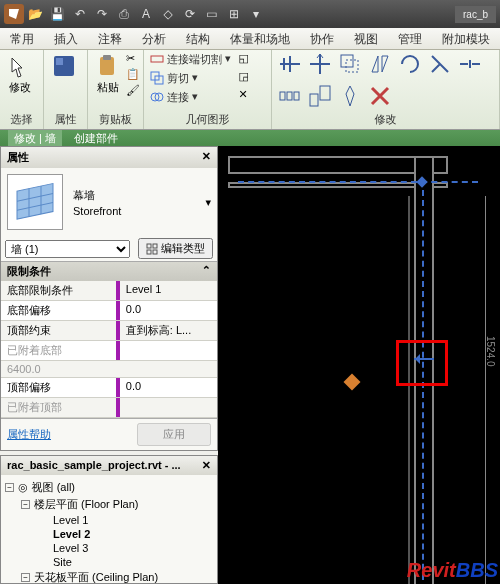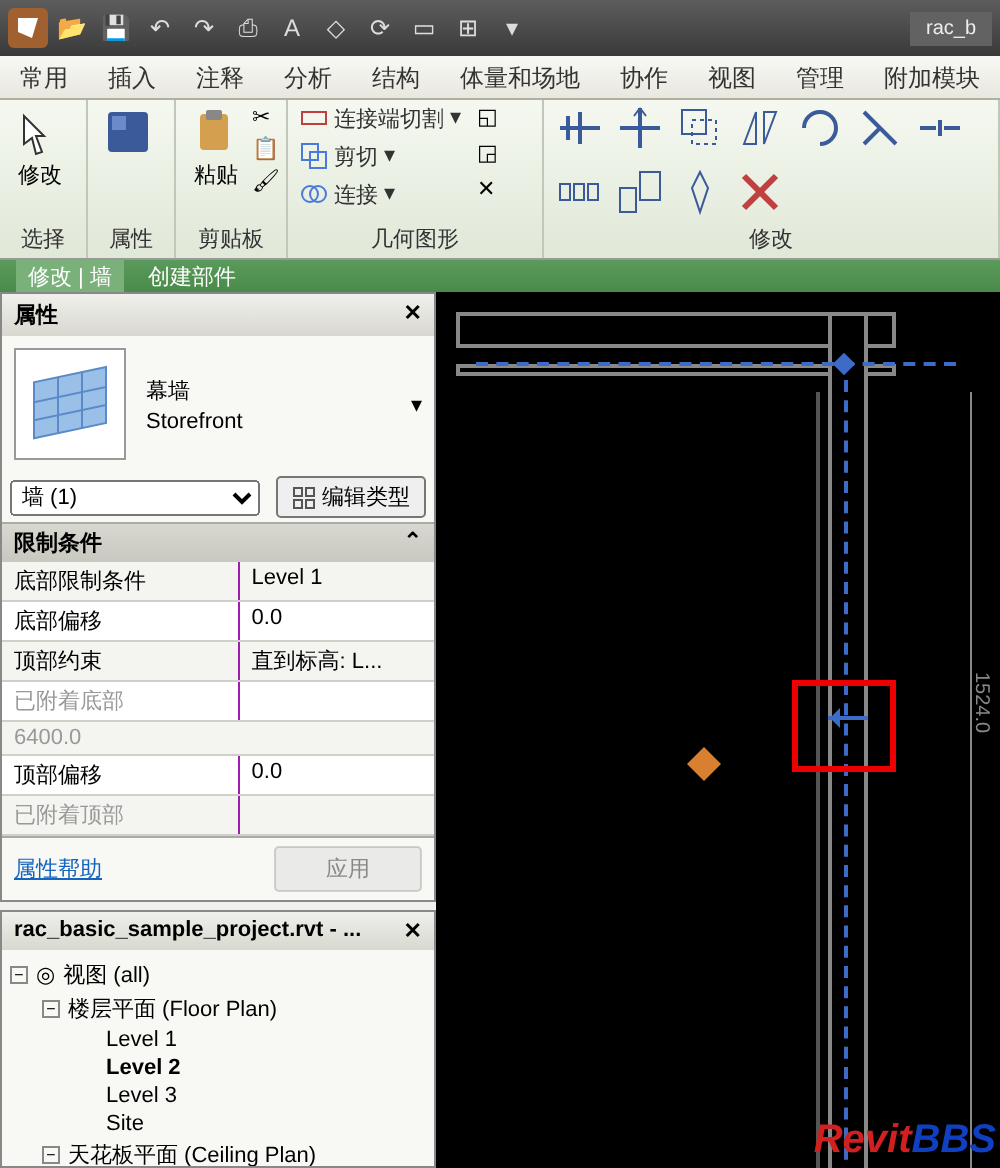--- a/index.html
+++ b/index.html
@@ -36,21 +36,21 @@
 .prev-text { display: flex; flex-direction: column; gap: 2px; }
 .prop-row { display: flex; align-items: center; padding: 2px 4px; gap: 8px; }
 .prop-select { flex: 1; font-size: 11px; padding: 1px; }
 .edit-type-btn { font-size: 11px; padding: 1px 6px; display: flex; align-items: center; gap: 3px; }
 
 .prop-grid { border-top: 1px solid #aaa; max-height: 180px; overflow-y: auto; }
 .pg-section { background: linear-gradient(#d8d8d0, #c8c8c0); padding: 2px 6px; font-weight: bold; display: flex; justify-content: space-between; }
 .pg-row { display: flex; border-bottom: 1px solid #d0d0c8; }
 .pg-row:nth-child(odd) { background: #fff; }
 .pg-row:nth-child(even) { background: #f4f4f0; }
-.pg-label { width: 55%; padding: 2px 6px; border-right: 1px solid #a21caf; }
+.pg-label { width: 55%; padding: 2px 6px; border-right: 4px solid #a21caf; }
 .pg-value { flex: 1; padding: 2px 6px; }
 .pg-row.ro .pg-label, .pg-row.ro .pg-value { color: #999; }
 .prop-footer { display: flex; justify-content: space-between; padding: 4px 6px; border-top: 1px solid #aaa; align-items: center; }
 .prop-help { color: #1565c0; text-decoration: underline; font-size: 11px; }
 .apply-btn { padding: 2px 24px; font-size: 11px; color: #888; }
 
 .tree-panel { border: 1px solid #888; background: #f8f8f4; margin-top: 4px; flex: 1; overflow: auto; }
 .tree-hdr { background: linear-gradient(#f0f0ec, #d8d8d0); padding: 3px 6px; display: flex; justify-content: space-between; font-weight: bold; }
 .tree { padding: 4px; }
 .tree-node { padding: 1px 0; display: flex; align-items: center; gap: 4px; }

